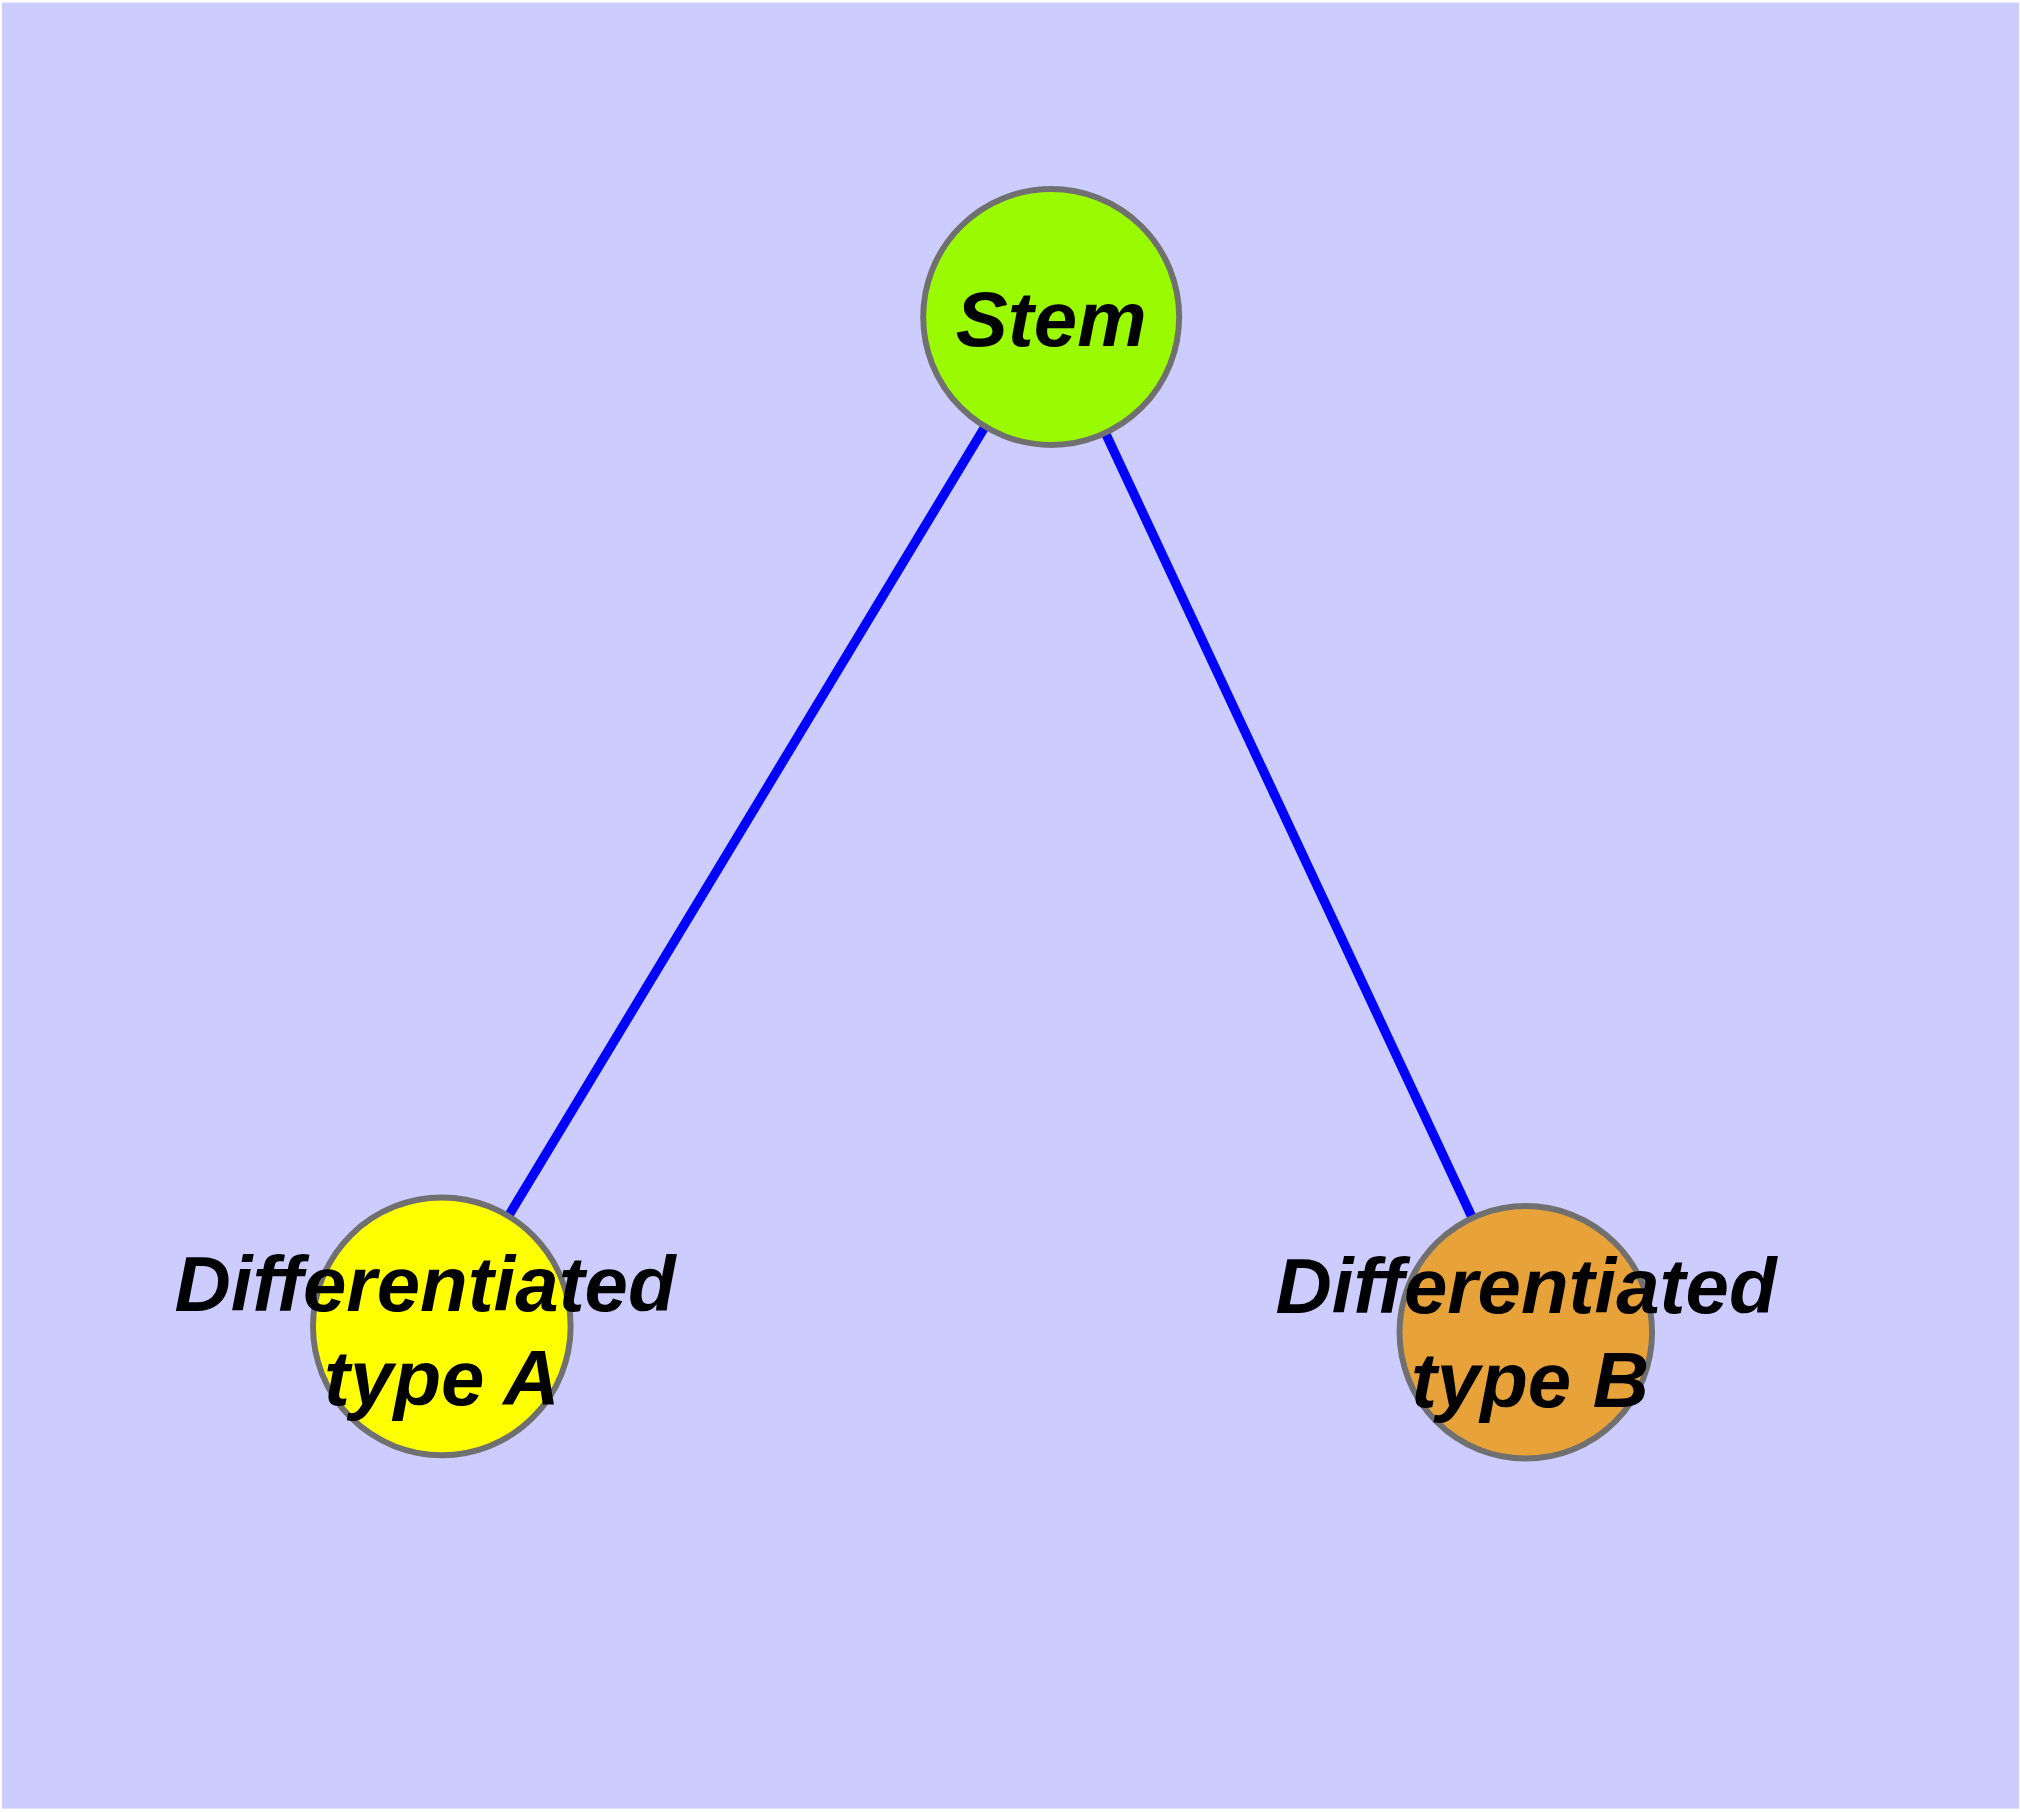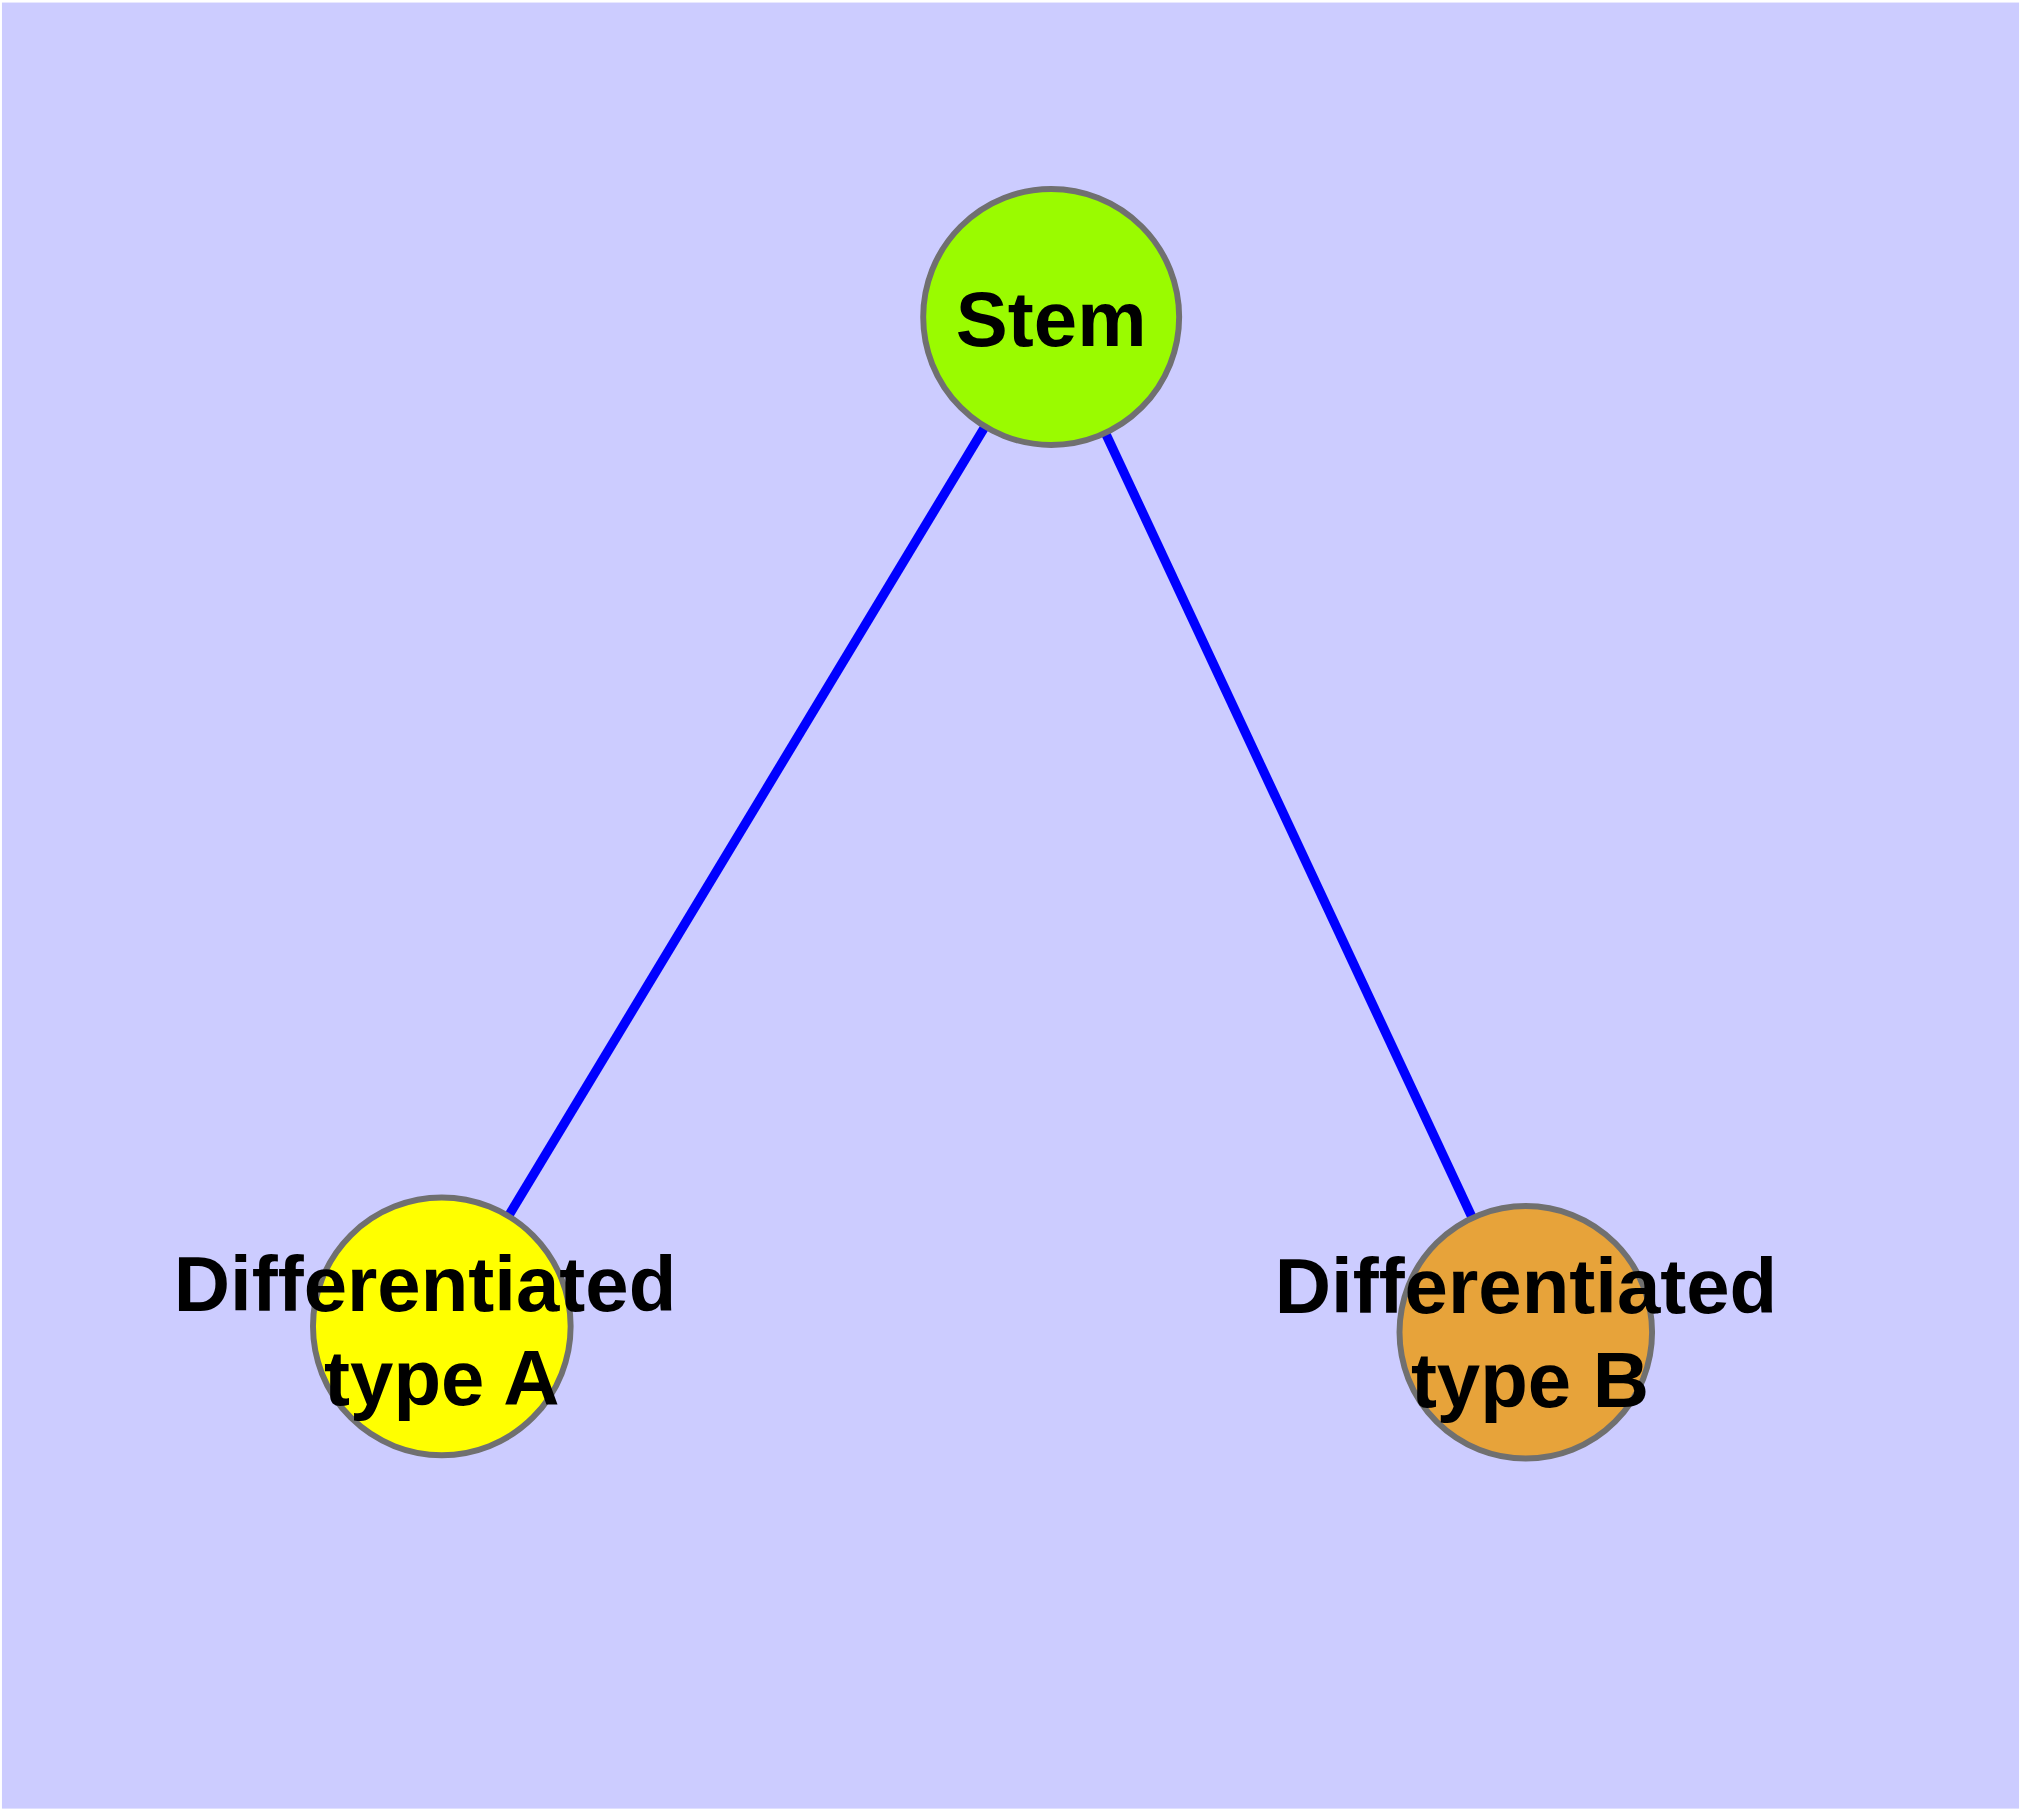--- a/index.html
+++ b/index.html
@@ -4,20 +4,21 @@
 <style>
   html, body {
     margin: 0;
     padding: 0;
     background: #ffffff;
   }
   .stage {
     width: 2021px;
     height: 1812px;
     position: relative;
+    font-style: italic;
   }
   svg { display: block; }
   .edge {
     stroke-width: 11;
     fill: none;
   }
   .node-circle {
     stroke-width: 7;
   }
   .node-label {

